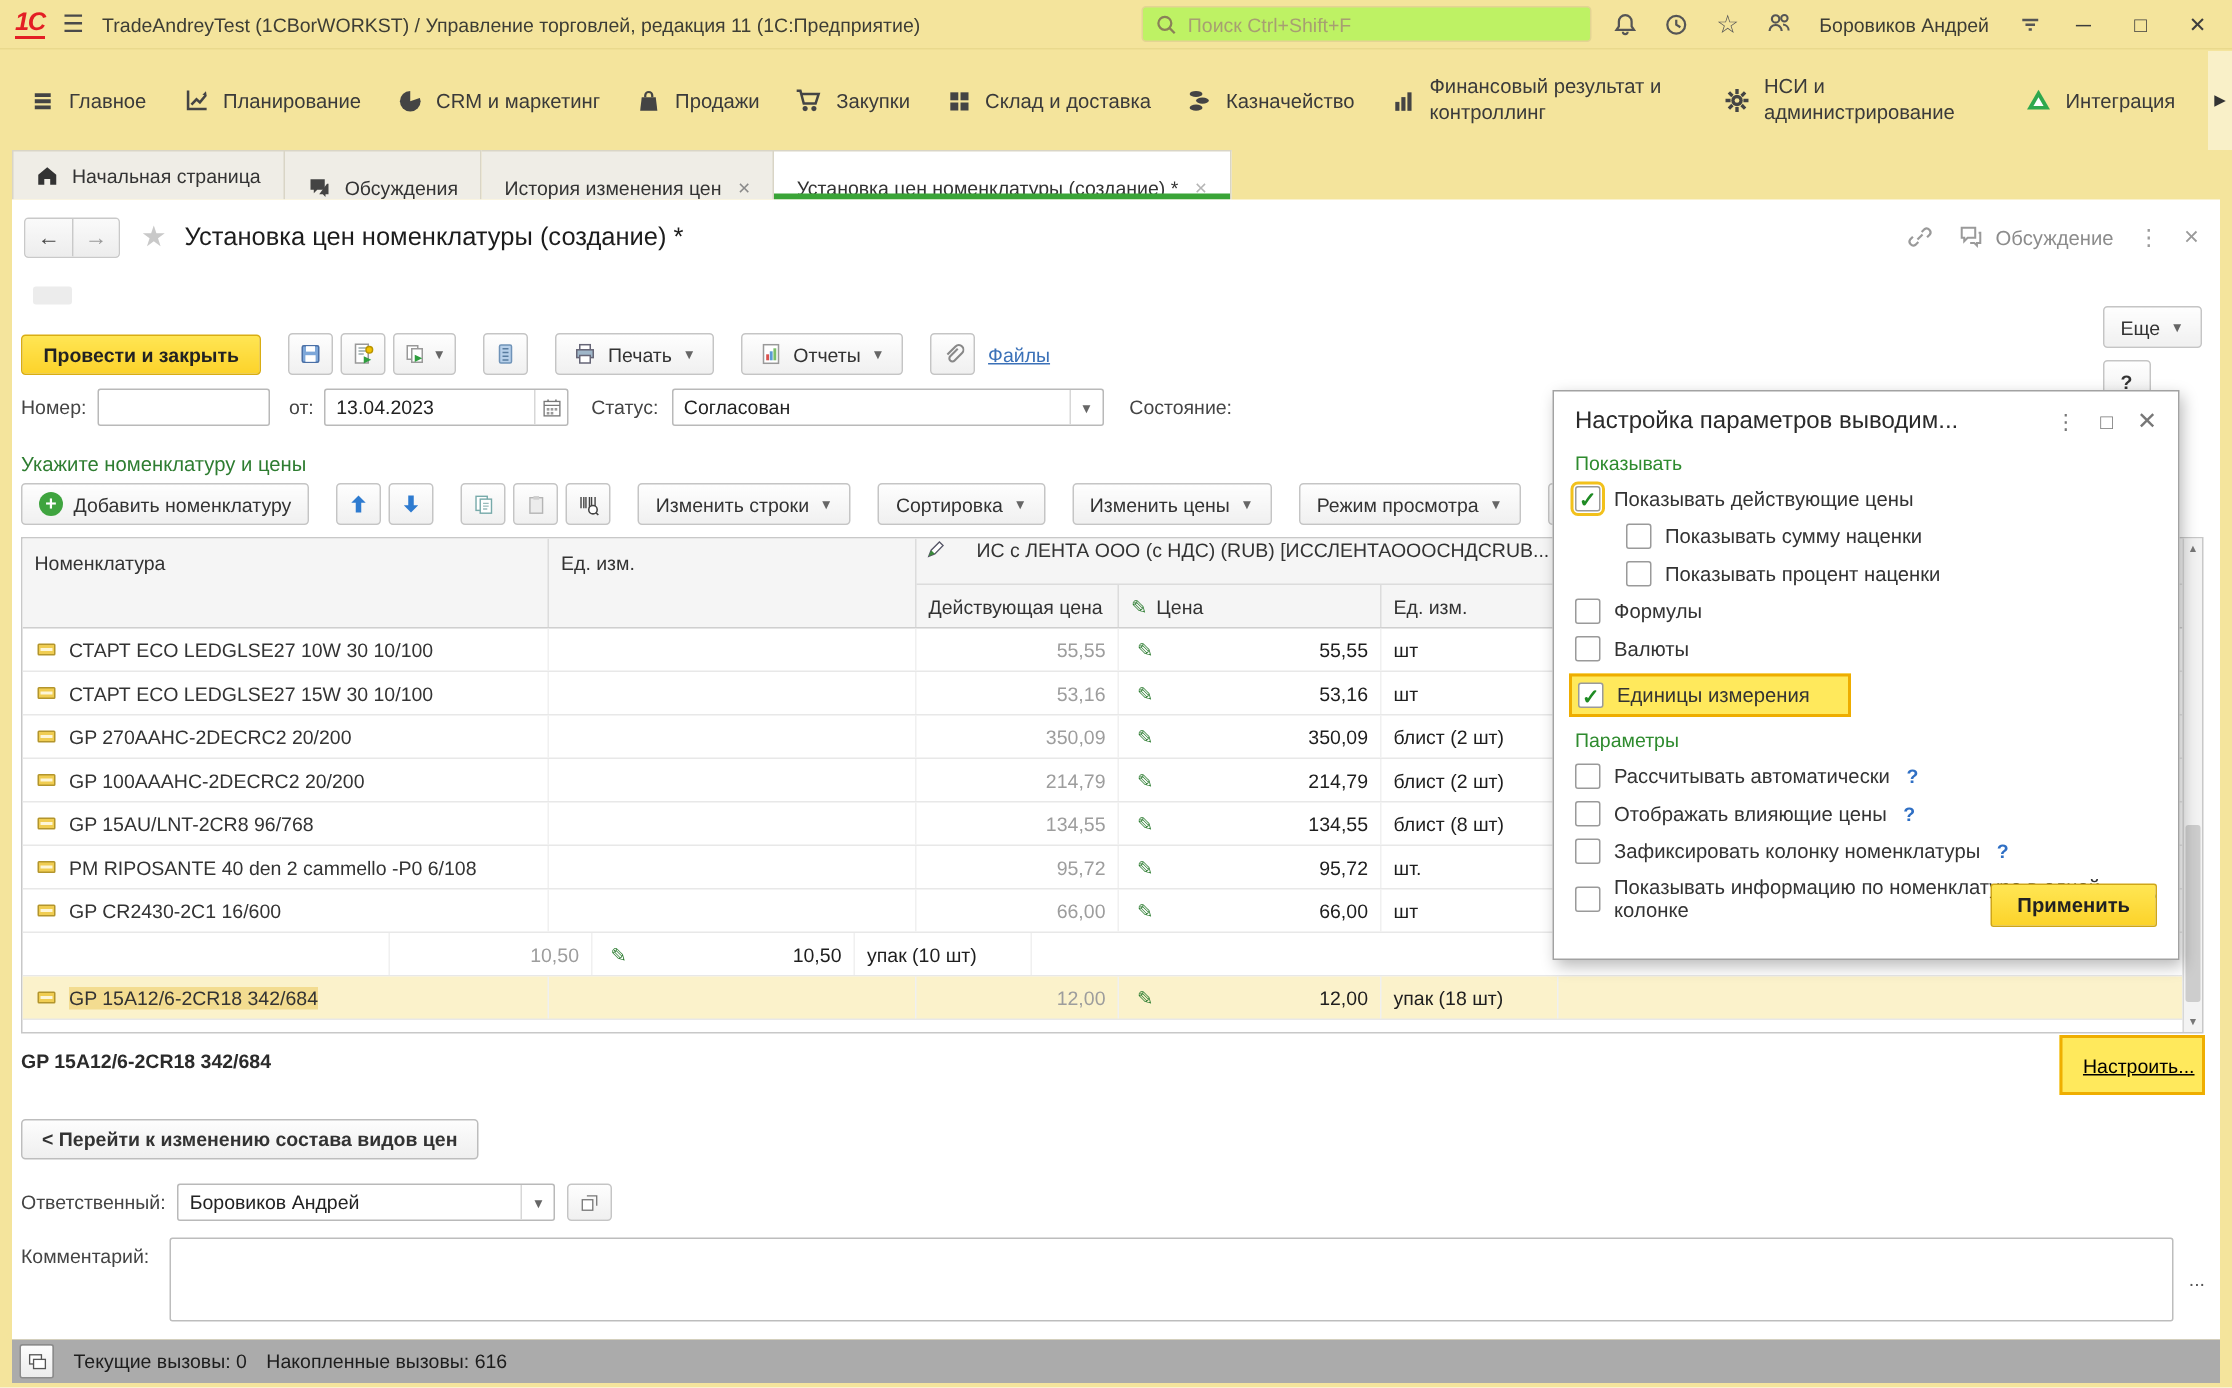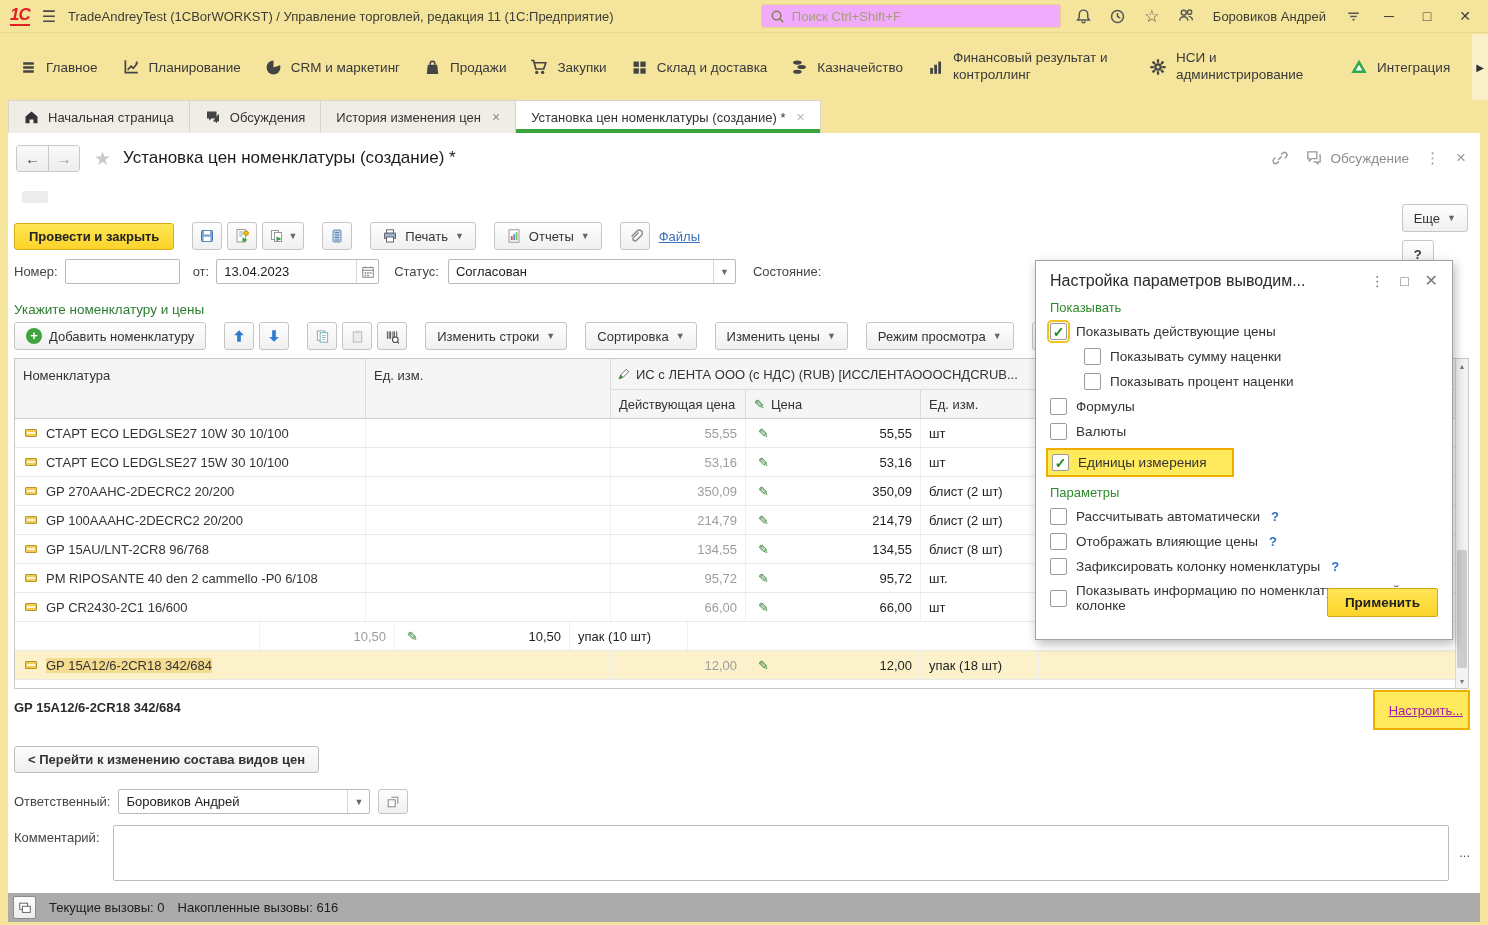--- a/index.html
+++ b/index.html
@@ -14,21 +14,21 @@
 
   
   .titlebar { position:absolute; top:0; left:0; right:0; height:33px;
     display:flex; align-items:center; padding:0 10px; gap:12px;
     border-bottom:1px solid #e9d98d; }
   .logo-1c { font-weight:800; font-size:17px; color:#e31e24; font-style:italic;
     border-bottom:2px solid #e31e24; line-height:1; padding-bottom:1px; letter-spacing:-1px;}
   .hamburger { font-size:16px; color:#4a4a4a; }
   .app-title { font-size:13px; color:#3d3d35; }
   .tb-spacer { flex:1; }
-  .search-box { width:300px; height:24px; background:#f0abfc; border:1px solid #e3d493;
+  .search-box { width:300px; height:24px; background:#bef264; border:1px solid #e3d493;
     border-radius:3px; display:flex; align-items:center; padding:0 8px; gap:6px; }
   .search-box input { border:none; background:transparent; outline:none; flex:1;
     font-family:"Liberation Sans",sans-serif; font-size:13px; color:#5c553a; }
   .search-box input::placeholder { color:#a79f72; }
   .tb-ico { display:flex; align-items:center; justify-content:center; width:22px; height:22px; }
   .user-name { font-size:13px; color:#3d3d35; margin:0 4px; }
   .win-btn { width:26px; height:22px; display:flex; align-items:center; justify-content:center;
     font-size:14px; color:#3d3d3d; }
   .star-glyph { font-size:17px; color:#555; }
 
@@ -42,21 +42,21 @@
   .ribbon-expand { position:absolute; top:34px; right:0; width:16px; height:66px;
     background:rgba(255,255,255,.45); display:flex; align-items:center; justify-content:center;
     color:#333; font-size:10px; }
 
   
   .tabbar { position:absolute; top:100px; left:0; right:0; height:33px;
     display:flex; align-items:flex-end; padding-left:8px; }
   .tab { position:relative; height:33px; display:flex; align-items:center; gap:9px;
     padding:0 15px; background:#efede6; border:1px solid #d9d5c6; border-bottom:none;
     font-size:13px; color:#333; cursor:pointer; }
-  .tab + .tab { border-left:none; }
+  .tab + .tab { border-left:none;align-items:flex-end; }
   .tab.active { background:#fff; }
   .tab.active::after { content:''; position:absolute; left:0; right:0; bottom:0; height:4px; background:#3aa437; }
   .tab .ticon:empty { display:none; }
   .tab-close { color:#8a8a8a; font-size:14px; margin-left:2px; }
   .tab:not(.closable) .tab-close { display:none; }
   .tab.active .tab-close { color:#b5b5b5; }
 
   
   .main { position:absolute; top:133px; left:8px; right:8px; bottom:32px; background:#fff; }
 
@@ -114,22 +114,22 @@
     font-weight:700; font-size:13px; line-height:15px; text-align:center; }
 
   
   .tbl { position:absolute; top:225px; left:6px; right:11px; height:331px;
     border:1px solid #c8c8c8; background:#fff; }
   .tbl-inner { position:absolute; top:0; bottom:0; left:0; right:13px; overflow:hidden; }
   .thead { height:60px; display:flex; background:#f5f5f5; border-bottom:1px solid #cfcfcf; color:#333; }
   .th-nom { width:351px; padding:9px 8px; border-right:1px solid #dcdcdc; }
   .th-unit { width:245px; padding:9px 8px; border-right:1px solid #dcdcdc; }
   .th-right { flex:1; display:flex; flex-direction:column; }
-  .th-group { height:31px; border-bottom:1px solid #dcdcdc; display:flex; align-items:center;
-    padding:0 6px; gap:5px; white-space:nowrap; overflow:hidden; }
+  .th-group { height:31px; border-bottom:1px solid #dcdcdc; display:flex; 
+    padding:0 6px; gap:20px; white-space:nowrap; overflow:hidden; }
   .th-sub { flex:1; display:flex; }
   .th-cur { width:135px; border-right:1px solid #dcdcdc; display:flex; align-items:center; padding:0 8px; }
   .th-price { width:175px; border-right:1px solid #dcdcdc; display:flex; align-items:center; padding:0 8px; gap:6px; }
   .th-unit2 { width:118px; border-right:1px solid #dcdcdc; display:flex; align-items:center; padding:0 8px; }
   .th-fill { flex:1; }
 
   .trow { height:29px; display:flex; align-items:stretch; border-bottom:1px solid #e8e8e8; }
   .trow > div { display:flex; align-items:center; }
   .c-name { width:351px; gap:9px; padding-left:10px; border-right:1px solid #f0f0f0; }
   .c-unit { width:245px; border-right:1px solid #f0f0f0; }
@@ -151,21 +151,21 @@
     justify-content:center; font-size:7px; color:#777; }
   .sb-up { top:0; } .sb-down { bottom:0; }
   .sb-thumb { position:absolute; left:1px; right:1px; top:58%; height:36%;
     background:#cdcdcd; border-radius:2px; }
 
   
   .sel-item { position:absolute; top:567px; left:6px; font-weight:700; color:#2b2b2b; }
   .configure-box { position:absolute; top:557px; right:10px; width:97px; height:40px;
     background:#ffe95c; border:2px solid #efae00; display:flex; align-items:center;
     justify-content:flex-end; padding-right:5px; z-index:20; }
-  .configure-link { color:#a21caf; text-decoration:underline; cursor:pointer; }
+  .configure-link { color:#000000; text-decoration:underline; cursor:pointer; }
   .goto-btn { position:absolute; top:613px; left:6px; height:27px;
     background:linear-gradient(#fdfdfd,#efefef); border:1px solid #bdbdbd; border-radius:3px;
     padding:0 13px; font-size:13px; font-weight:600; color:#333; cursor:pointer; }
   .resp-row { position:absolute; top:656px; left:6px; display:flex; align-items:center; gap:8px; }
   .resp-field { width:252px; }
   .open-btn { width:26px; height:25px; }
   .comment-label { position:absolute; top:697px; left:6px; color:#444; }
   .comment-box { position:absolute; top:692px; left:105px; right:31px; height:56px;
     border:1px solid #bdbdbd; border-radius:2px; background:#fff;
     font-family:"Liberation Sans",sans-serif; font-size:13px; padding:4px 6px; resize:none; }

